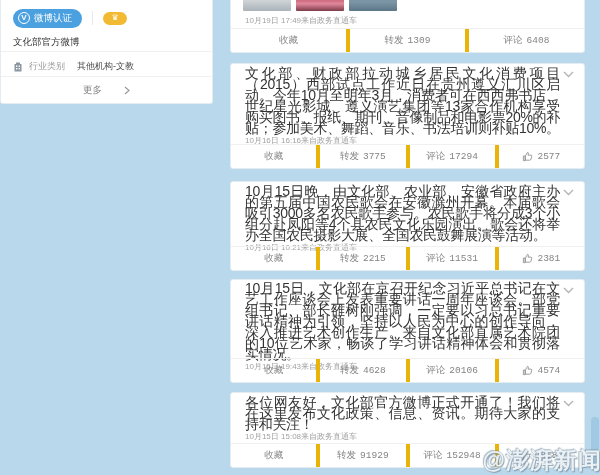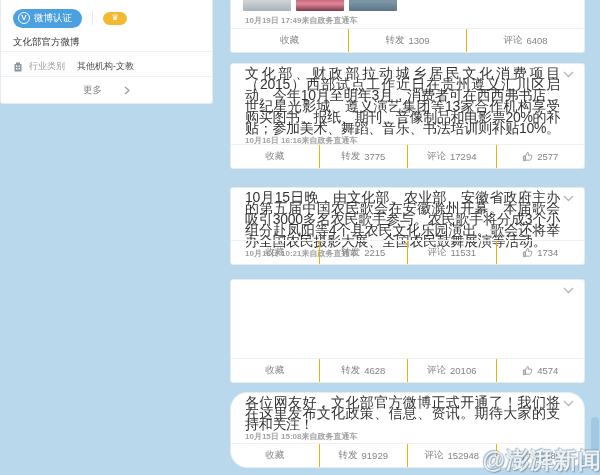--- a/index.html
+++ b/index.html
@@ -51,33 +51,33 @@
     font-size: 9.5px; color: #808080; cursor: pointer;
   }
 
   
   .post { left: 230px; width: 355px; }
   .post-body { position: absolute; left: 14px; right: 24px; top: 0; }
   .post-text {
     font-size: 14px; line-height: 11px; color: #333;
     letter-spacing: -0.3px; text-align: justify;
   }
-  .post-time { font-size: 8px; color: #a2a2a2; line-height: 12px; margin-top: 1px; white-space: nowrap; font-weight: bold; }
+  .post-time { font-size: 8px; color: #a2a2a2; line-height: 12px; margin-top: 1px; white-space: nowrap; }
   .chev { position: absolute; right: 10px; top: 7px; cursor: pointer; }
 
   .actionbar {
     position: absolute; left: 0; right: 0; bottom: 0; height: 24px;
     border-top: 1px solid #f0f0f0;
     display: flex; align-items: stretch;
   }
   .cell {
     flex: 1 1 0; display: flex; align-items: center; justify-content: center;
-    gap: 4px; font-size: 9.5px; color: #848484; cursor: pointer; white-space: nowrap;
-  }
-  .cell + .cell { border-left: 1px solid #eab308; text-align: center; }
+    gap: 4px; font-size: 9.5px; color: #848484; cursor: pointer; white-space: nowrap; font-family: Liberation Mono, monospace;
+  }
+  .cell + .cell { border-left: 4px solid #eab308; text-align: center; }
 
   
   .media-row { position: absolute; left: 12px; top: 2px; display: flex; gap: 5px; }
   .thumb { width: 48px; height: 24px; border-radius: 1px; }
   .thumb-1 { background: linear-gradient(180deg, #8f9aa1 0%, #cfd4d7 55%, #aab3b9 100%); }
   .thumb-2 { background: linear-gradient(180deg, #6e2d3a 0%, #c2566e 45%, #e0889b 70%, #7c3a49 100%); }
   .thumb-3 { background: linear-gradient(180deg, #46606f 0%, #7d97a6 60%, #5b7687 100%); }
 
   
   .watermark {
@@ -188,21 +188,21 @@
           <span>
             <svg width="11" height="11" viewBox="0 0 12 12">
               <path d="M1.5 5.5h2v5h-2zM3.5 10V5.8L6 1.5c.8 0 1.2.6 1 1.4l-.4 1.6h3.2c.7 0 1.1.6.9 1.2l-1 3.4c-.2.6-.6.9-1.2.9H3.5z" fill="none" stroke="#8a8a8a" stroke-width="0.9"></path>
             </svg>
           </span>
           <span>2577</span>
         </div>
     </div>
   </div>
 
-  <div class="card post" style="top:181px; height:78px;margin-top:6px;">
+  <div class="card post" style="top:181px; height:90px;">
     <div class="chev">
         <svg width="11" height="7" viewBox="0 0 11 7">
           <polyline points="1,1 5.5,5.5 10,1" fill="none" stroke="#b3b3b3" stroke-width="1.3"></polyline>
         </svg>
       </div>
     <div class="post-body" style="top:4px">
       <div class="post-text">10月15日晚，由文化部、农业部、安徽省政府主办的第五届中国农民歌会在安徽滁州开幕。本届歌会吸引3000多名农民歌手参与。农民歌手将分成3个小组分赴凤阳等4个县农民文化乐园演出。歌会还将举办全国农民摄影大展、全国农民鼓舞展演等活动。</div>
       <div class="post-time">
         <span>10月16日 10:21</span><span>来自政务直通车</span>
       </div>
@@ -218,31 +218,37 @@
       <div class="cell">
           <span>评论</span>
           <span>11531</span>
         </div>
       <div class="cell">
           <span>
             <svg width="11" height="11" viewBox="0 0 12 12">
               <path d="M1.5 5.5h2v5h-2zM3.5 10V5.8L6 1.5c.8 0 1.2.6 1 1.4l-.4 1.6h3.2c.7 0 1.1.6.9 1.2l-1 3.4c-.2.6-.6.9-1.2.9H3.5z" fill="none" stroke="#8a8a8a" stroke-width="0.9"></path>
             </svg>
           </span>
-          <span>1734</span>
+          <span>2381</span>
         </div>
     </div>
   </div>
 
   <div class="card post" style="top:279px; height:104px;">
     <div class="chev">
         <svg width="11" height="7" viewBox="0 0 11 7">
           <polyline points="1,1 5.5,5.5 10,1" fill="none" stroke="#b3b3b3" stroke-width="1.3"></polyline>
         </svg>
       </div>
+    <div class="post-body" style="top:3px">
+      <div class="post-text">10月15日，文化部在京召开纪念习近平总书记在文艺工作座谈会上发表重要讲话一周年座谈会。部党组书记、部长雒树刚强调，一定要以习总书记重要讲话精神为引领，坚持以人民为中心的创作导向，深入推进艺术创作生产。来自文化部直属艺术院团的10位艺术家，畅谈了学习讲话精神体会和贯彻落实情况。</div>
+      <div class="post-time">
+        <span>10月15日 19:43</span><span>来自政务直通车</span>
+      </div>
+    </div>
     <div class="actionbar">
       <div class="cell">
           <span>收藏</span>
         </div>
       <div class="cell">
           <span>转发</span>
           <span>4628</span>
         </div>
       <div class="cell">
           <span>评论</span>
@@ -252,21 +258,21 @@
           <span>
             <svg width="11" height="11" viewBox="0 0 12 12">
               <path d="M1.5 5.5h2v5h-2zM3.5 10V5.8L6 1.5c.8 0 1.2.6 1 1.4l-.4 1.6h3.2c.7 0 1.1.6.9 1.2l-1 3.4c-.2.6-.6.9-1.2.9H3.5z" fill="none" stroke="#8a8a8a" stroke-width="0.9"></path>
             </svg>
           </span>
           <span>4574</span>
         </div>
     </div>
   </div>
 
-  <div class="card post" style="top:392px; height:76px;border-radius:17px;">
+  <div class="card post" style="top:392px; height:76px;">
     <div class="chev">
         <svg width="11" height="7" viewBox="0 0 11 7">
           <polyline points="1,1 5.5,5.5 10,1" fill="none" stroke="#b3b3b3" stroke-width="1.3"></polyline>
         </svg>
       </div>
     <div class="post-body" style="top:4px">
       <div class="post-text">各位网友好，文化部官方微博正式开通了！我们将在这里发布文化政策、信息、资讯。期待大家的支持和关注！</div>
       <div class="post-time">
         <span>10月15日 15:08</span><span>来自政务直通车</span>
       </div>

